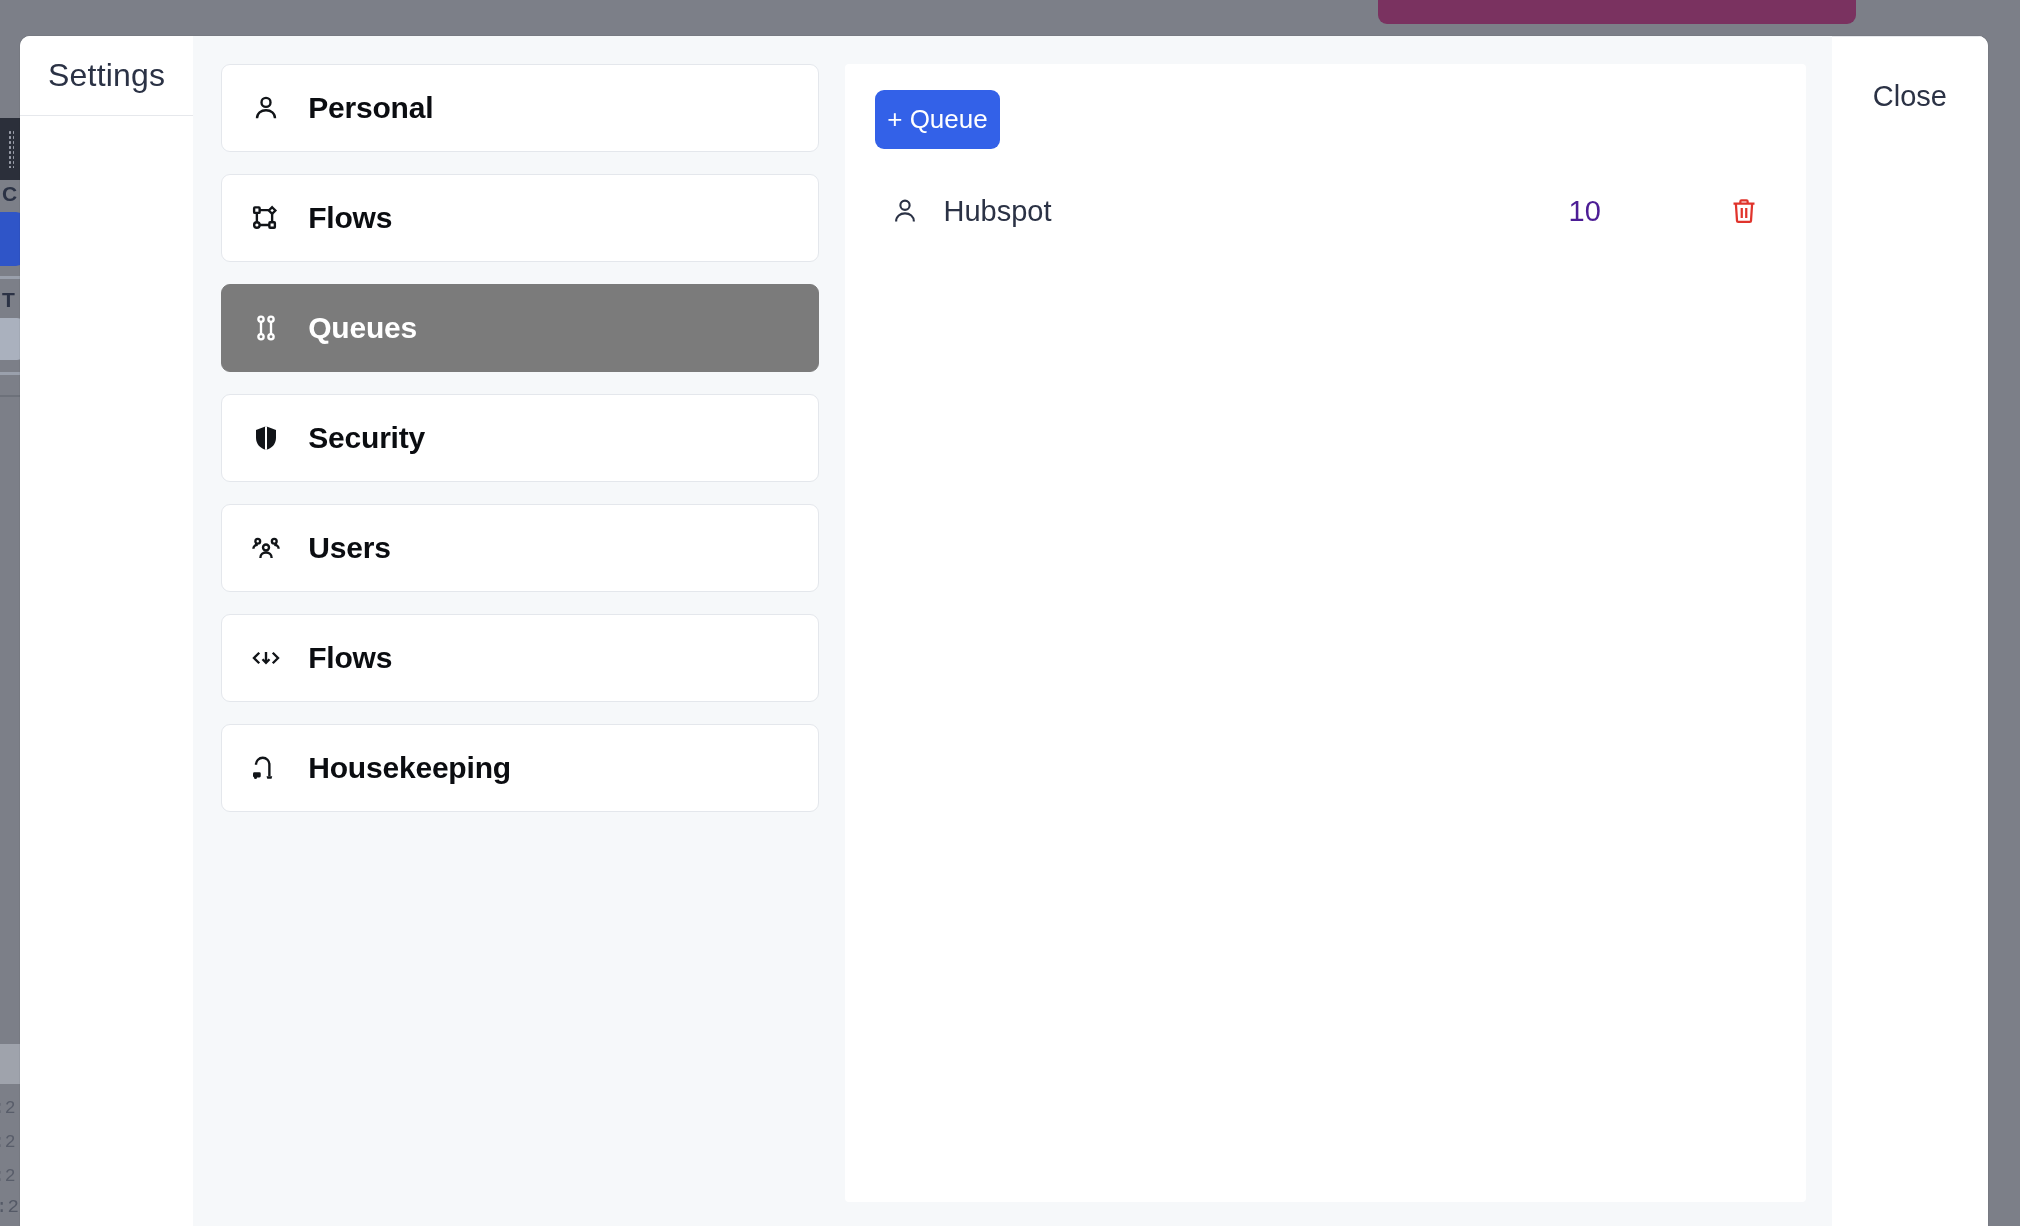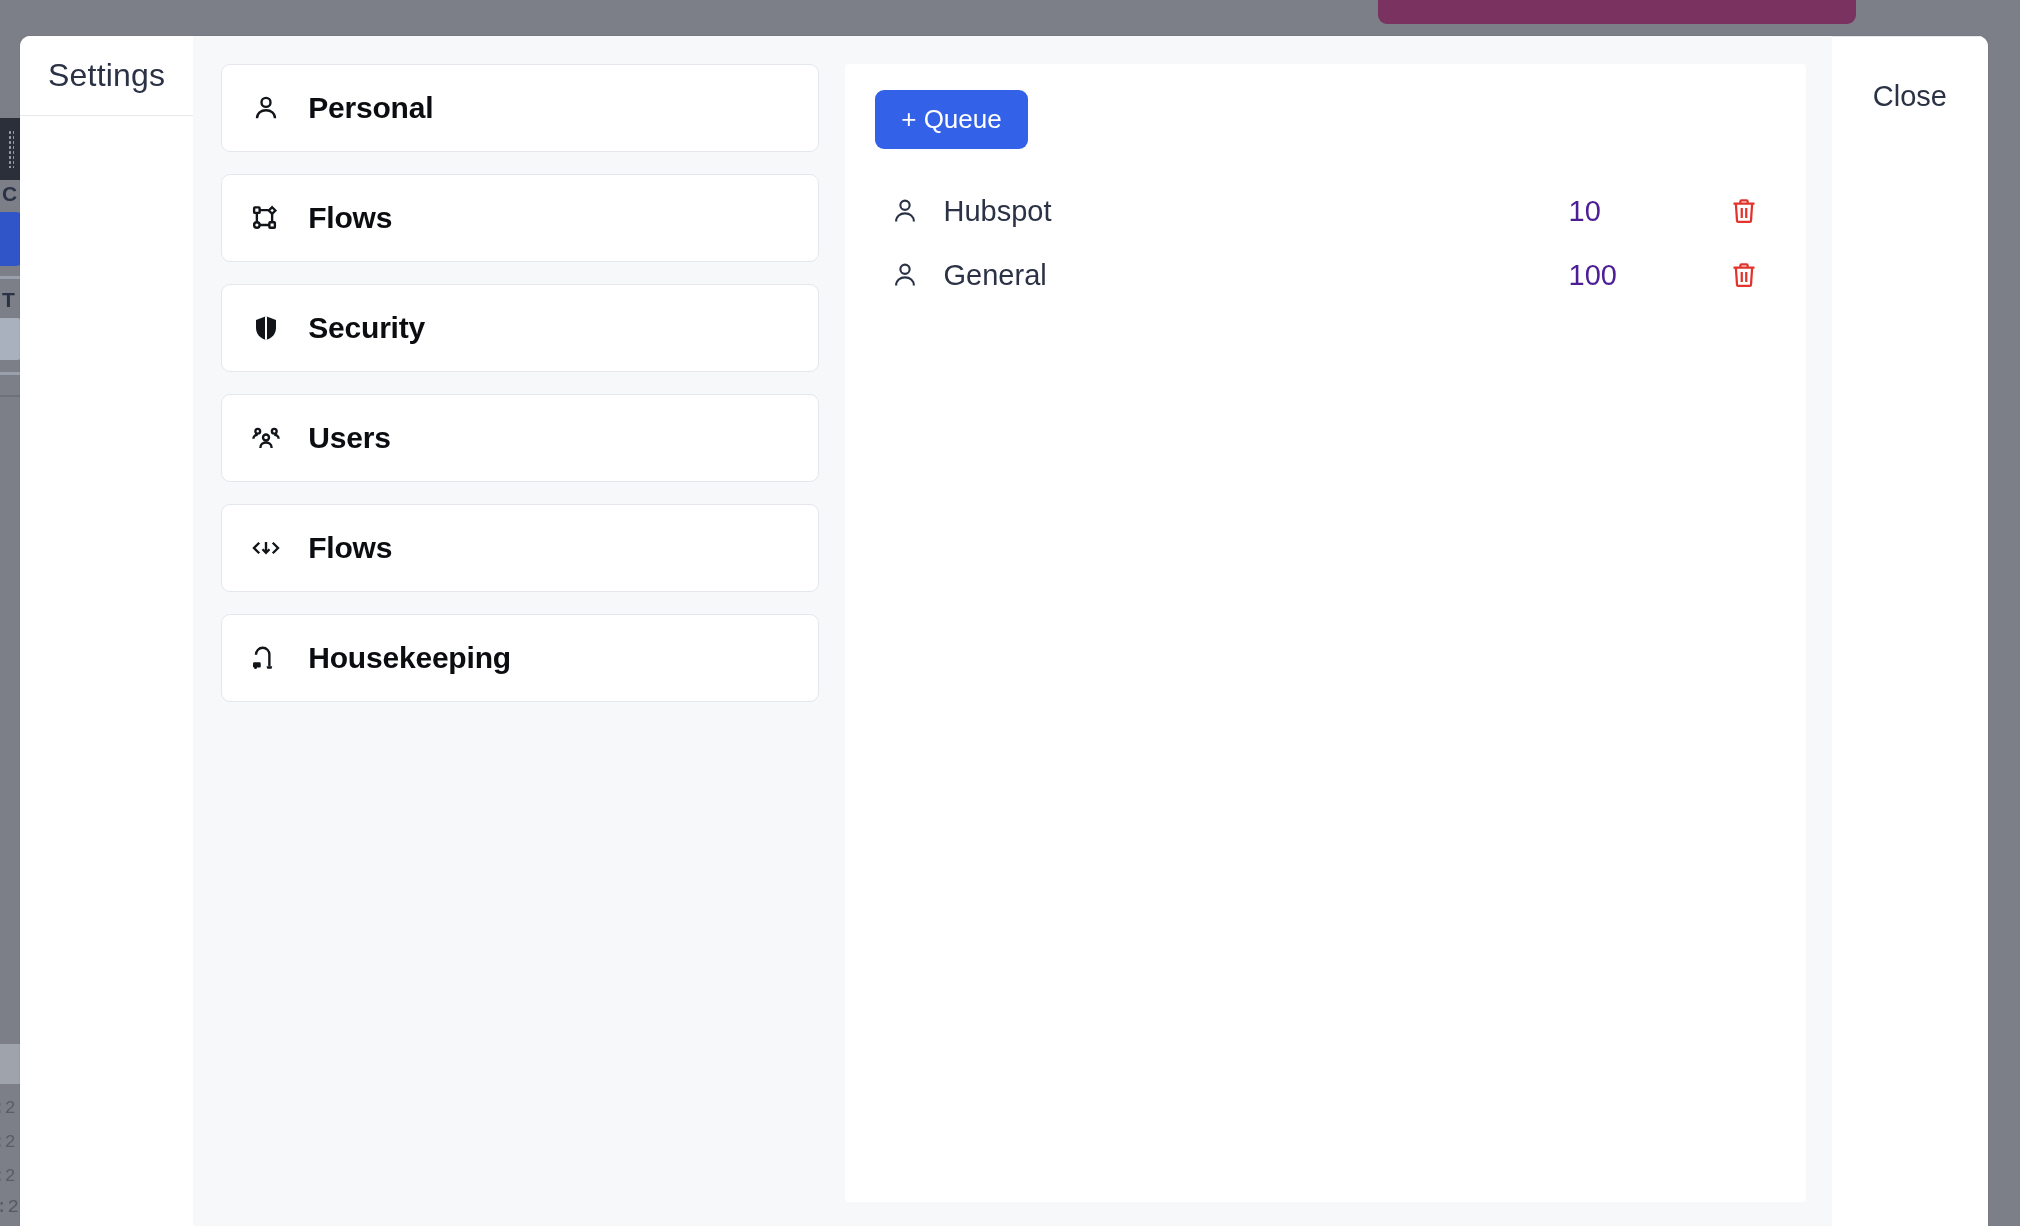--- a/index.html
+++ b/index.html
@@ -160,21 +160,21 @@
     padding: 26px 30px;
     min-width: 0;
     overflow: hidden;
   }
   #add-queue-button {
     display: inline-flex; align-items: center; justify-content: center;
     background: #3361e8; color: #fff;
     border: none; border-radius: 9px;
     font-family: inherit;
     font-size: 26px;
-    padding: 14px 26px;
+    padding: 14px 12px;
     cursor: pointer;
     margin-bottom: 30px;
   }
   #queue-list { display: flex; flex-direction: column; }
   .queue-row {
     display: flex; align-items: center;
     height: 64px;
     justify-content: center;
   }
   .queue-user-icon {
@@ -269,20 +269,33 @@
             <rect x="2.5" y="3.5" width="4.4" height="4.4" rx="0.6"></rect>
             <circle cx="4.7" cy="17.6" r="2.2"></circle>
             <rect x="14.7" y="15.4" width="4.4" height="4.4" rx="0.6"></rect>
             <path d="M16.9 3.4l2.6 2.6-2.6 2.6-2.6-2.6z"></path>
             <path d="M6.9 5.7h7.4M4.7 8v7.4M6.9 17.6h7.8M16.9 8.6v6.8"></path>
           </svg>
         </span>
         <span class="nav-label">Flows</span>
       </div>
 
+      <div class="nav-item active">
+        <span class="nav-icon">
+          <svg viewBox="0 0 24 24" width="30" height="30">
+            <circle cx="8" cy="5" r="2.1"></circle>
+              <circle cx="8" cy="19" r="2.1"></circle>
+              <path d="M8 7.1v9.8"></path>
+            <circle cx="16" cy="5" r="2.1"></circle>
+              <circle cx="16" cy="19" r="2.1"></circle>
+              <path d="M16 7.1v9.8"></path>
+          </svg>
+        </span>
+        <span class="nav-label">Queues</span>
+      </div>
 
       <div class="nav-item">
         <span class="nav-icon">
           <svg viewBox="0 0 24 24" width="30" height="30">
             <path d="M12 2.6l8 3v6.1c0 5-3.4 8.6-8 9.7-4.6-1.1-8-4.7-8-9.7V5.6z" fill="#111418" stroke="none"></path>
             <path d="M12 2.6v18.8" stroke="#ffffff" stroke-width="1.6"></path>
           </svg>
         </span>
         <span class="nav-label">Security</span>
       </div>
@@ -343,38 +356,20 @@
           <button class="queue-delete">
             <svg viewBox="0 0 24 24" width="30" height="30">
               <path d="M3.6 6.1h16.8"></path>
               <path d="M9.1 6.1V4.3c0-.5.4-.9.9-.9h4c.5 0 .9.4.9.9v1.8"></path>
               <path d="M5.5 6.1l.9 13.6c0 .6.5 1 1 1h9.2c.6 0 1-.4 1-1l.9-13.6"></path>
               <path d="M10.2 9.6v8M13.8 9.6v8"></path>
             </svg>
           </button>
         </div>
 
-        <div class="queue-row">
-          <span class="queue-user-icon">
-            <svg viewBox="0 0 24 24" width="30" height="30">
-                <circle cx="12" cy="7.4" r="3.7"></circle>
-                <path d="M4.9 20.4c0-4 3.2-6.5 7.1-6.5s7.1 2.5 7.1 6.5"></path>
-              </svg>
-          </span>
-          <span class="queue-name">General</span>
-          <span class="queue-size">100</span>
-          <button class="queue-delete">
-            <svg viewBox="0 0 24 24" width="30" height="30">
-              <path d="M3.6 6.1h16.8"></path>
-              <path d="M9.1 6.1V4.3c0-.5.4-.9.9-.9h4c.5 0 .9.4.9.9v1.8"></path>
-              <path d="M5.5 6.1l.9 13.6c0 .6.5 1 1 1h9.2c.6 0 1-.4 1-1l.9-13.6"></path>
-              <path d="M10.2 9.6v8M13.8 9.6v8"></path>
-            </svg>
-          </button>
-        </div>
 
       </div>
     </div>
 
   </div>
 
   <div id="modal-footer">
     <button id="close-button">Close</button>
   </div>
 

